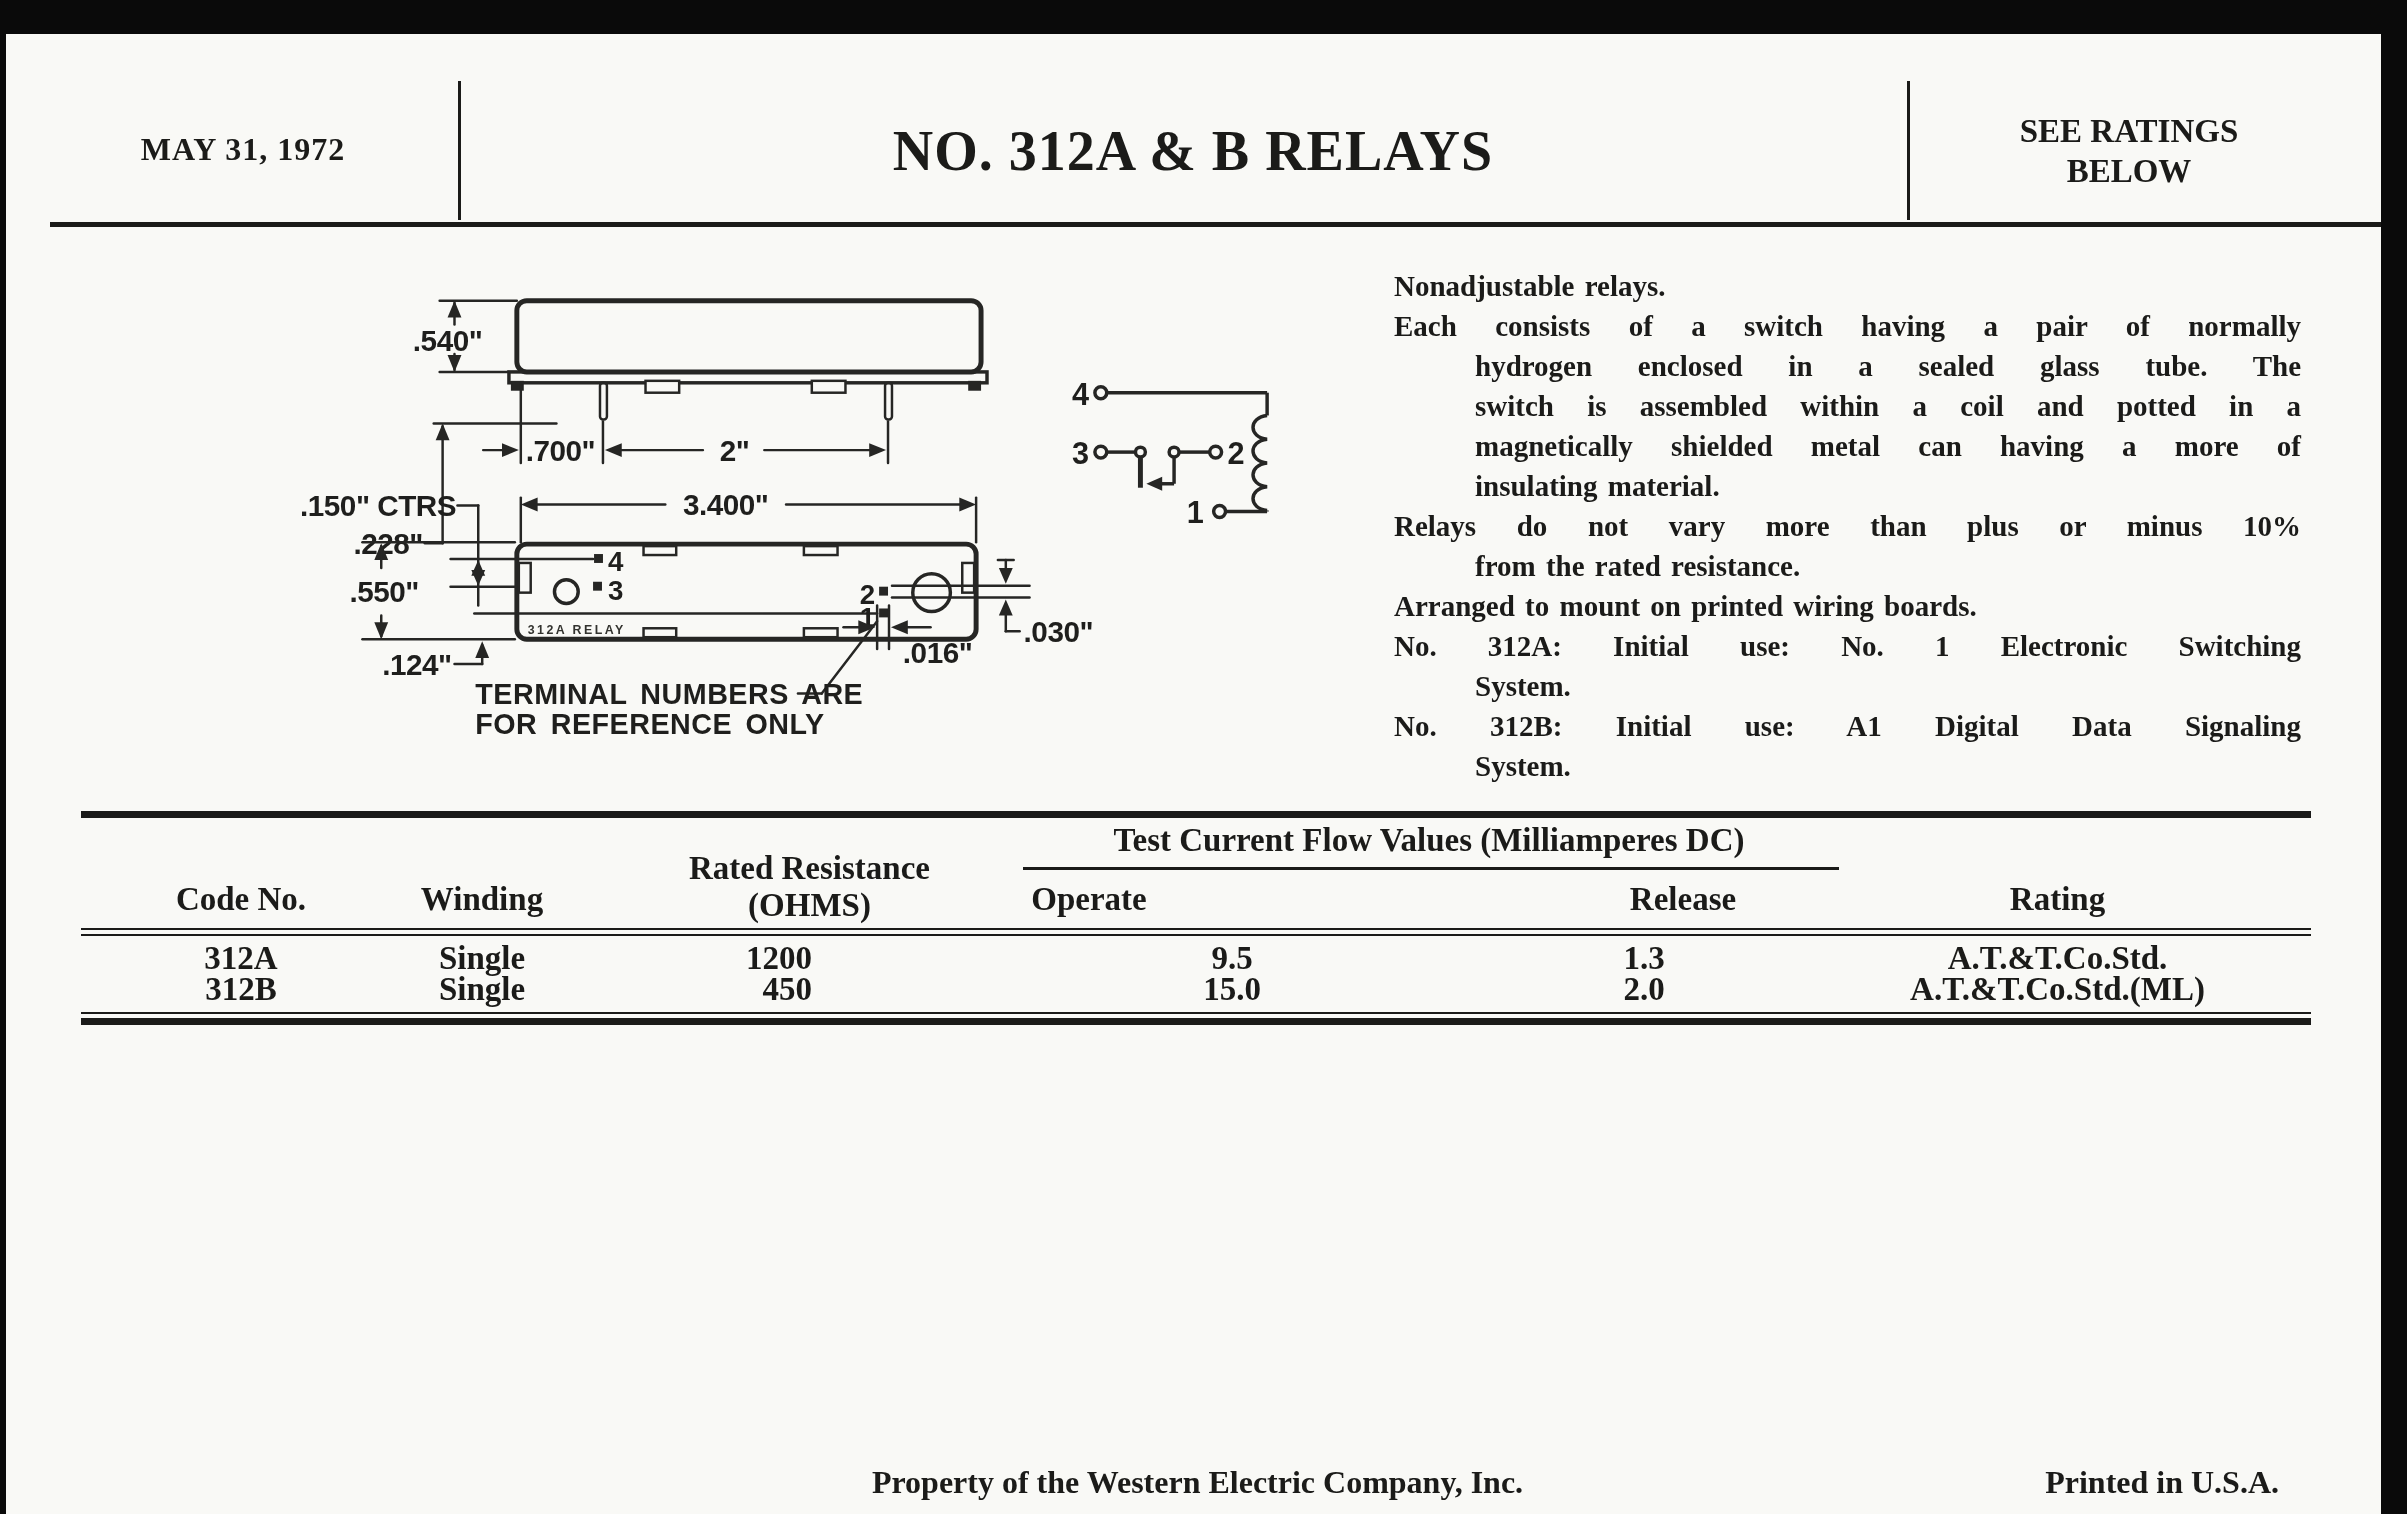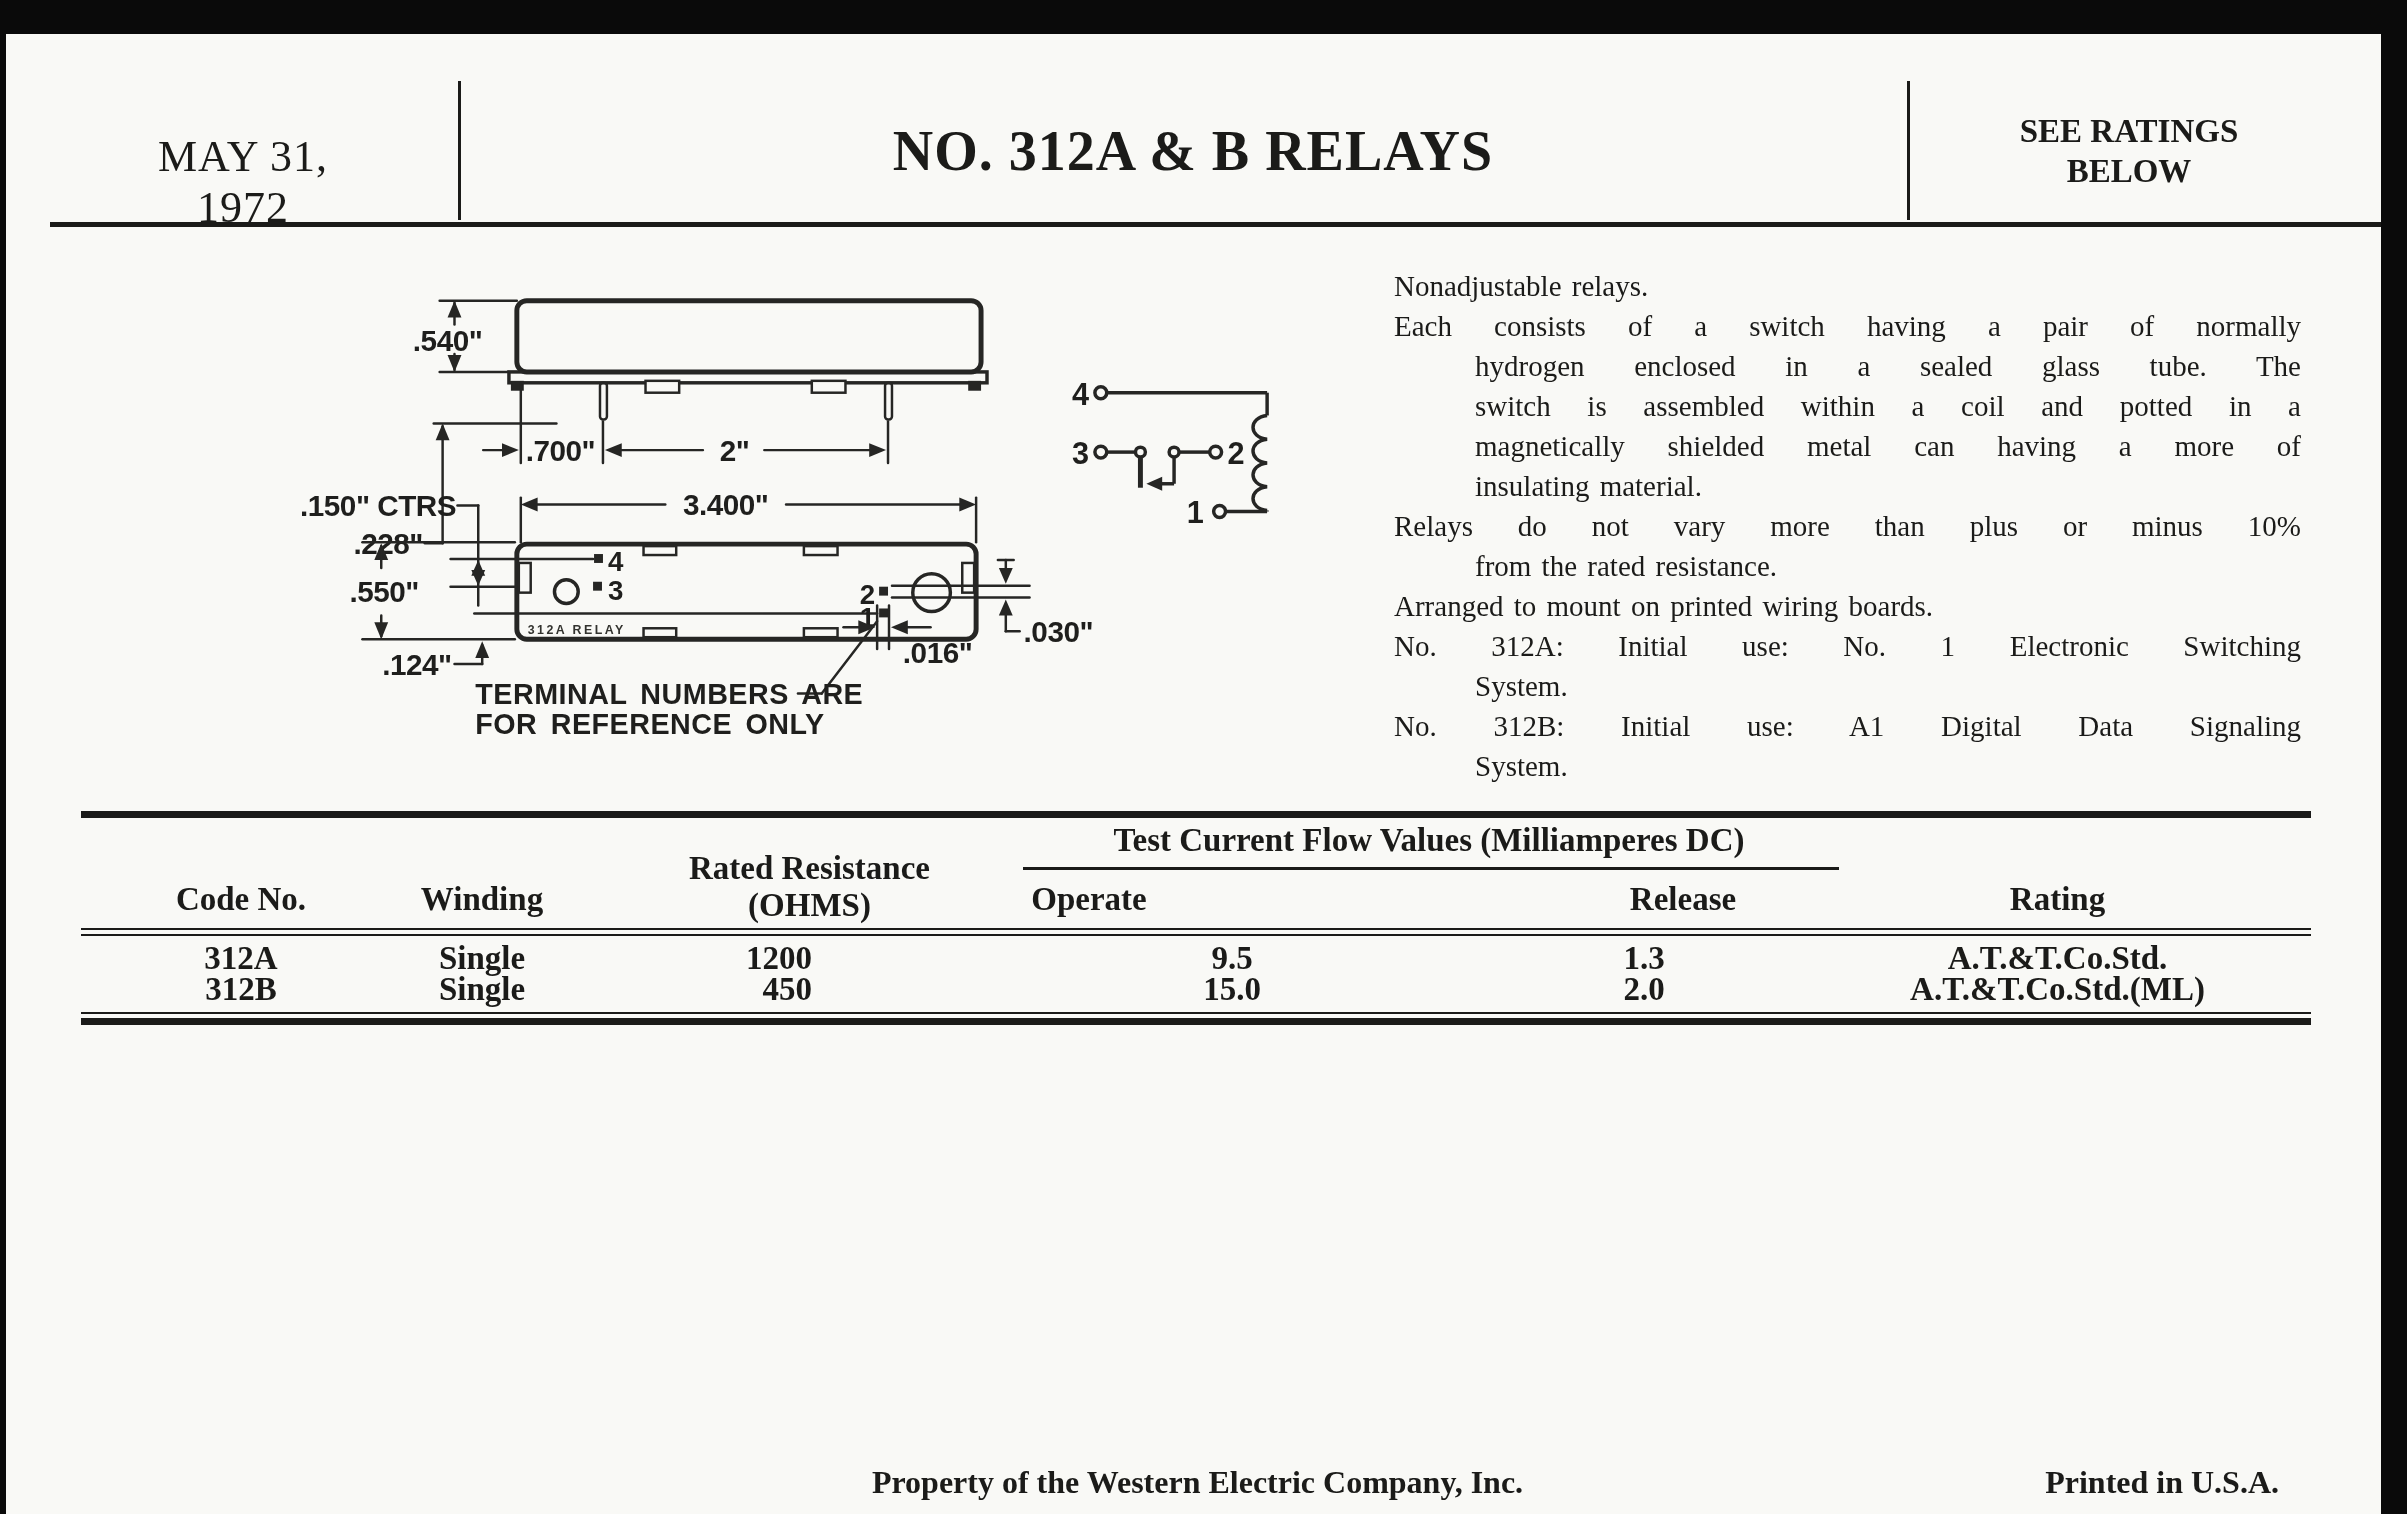--- a/index.html
+++ b/index.html
@@ -1,27 +1,27 @@
 <!DOCTYPE html>
 <html><head>
 <meta charset="utf-8">
 <style>
   html,body{margin:0;padding:0;background:#0a0a0a;}
   #canvas{position:relative;width:2408px;height:1515px;background:#0a0a0a;overflow:hidden;
           font-family:"Liberation Serif",serif;color:#1b1b19;}
   .paper{position:absolute;left:6px;top:34px;width:2375px;height:1481px;background:#f9f9f6;}
   .abs{position:absolute;}
   
-  .date{left:119px;top:131px;width:248px;text-align:center;font-size:44px;font-weight:400;letter-spacing:1px;}
+  .date{left:119px;top:131px;width:248px;text-align:center;font-size:32px;font-weight:700;letter-spacing:1px;}
   .title{left:693px;top:119px;width:1000px;text-align:center;font-size:56px;font-weight:700;letter-spacing:1px;}
   .ratings{left:1921px;top:111px;width:416px;text-align:center;font-size:33px;font-weight:700;line-height:40px;}
   .vrule{width:3px;background:#1b1b19;}
   .hrule{background:#1b1b19;}
   
-  #desc{left:1394px;top:266px;width:907px;font-size:29px;font-weight:400;word-spacing:3px;}
+  #desc{left:1394px;top:266px;width:907px;font-size:29px;font-weight:700;word-spacing:3px;}
   #desc .dline{line-height:40px;height:40px;text-align:justify;text-align-last:justify;white-space:nowrap0;}
   #desc .dline.last{text-align:left;text-align-last:left;}
   #desc .dline.cont{padding-left:81px;}
   
   .tcell{position:absolute;font-size:33px;font-weight:700;line-height:40px;text-align:center;}
   .thdr{position:absolute;font-size:33px;font-weight:700;line-height:40px;text-align:center;}
   
   .foot{font-size:32px;font-weight:700;}
   
   svg .ln{stroke:#262624;stroke-width:2.5;fill:none;stroke-linecap:round;}

